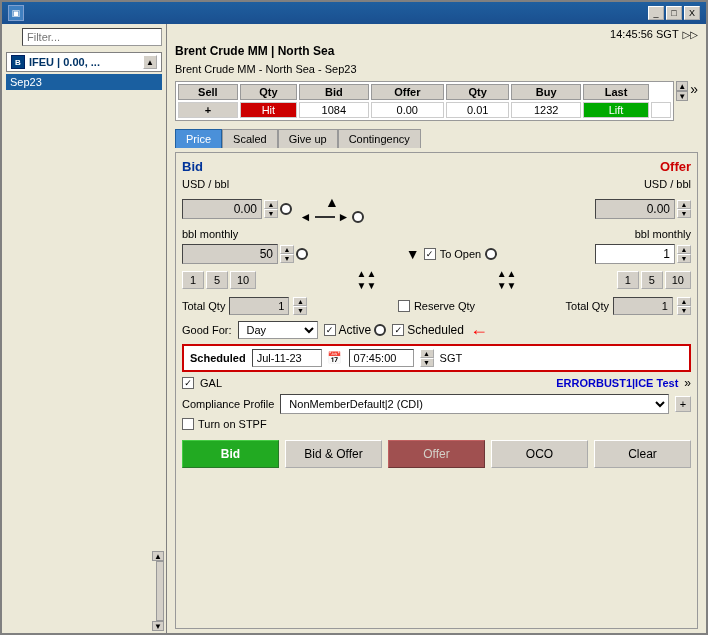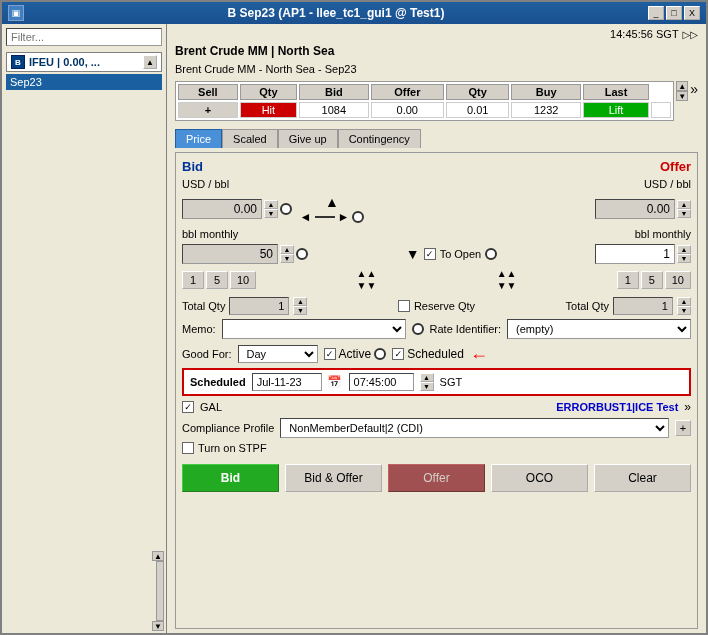--- a/index.html
+++ b/index.html
@@ -9,21 +9,21 @@
     
     .title-bar { background: linear-gradient(to bottom, #1f5f9f, #1a4f8f); color: white; padding: 3px 6px; display: flex; align-items: center; justify-content: space-between; height: 22px; }
     .title-bar-text { flex: 1; text-align: center; font-size: 12px; font-weight: bold; }
     .title-bar-icon { width: 16px; height: 16px; background: #4080c0; border: 1px solid #80a0d0; display: flex; align-items: center; justify-content: center; color: white; font-size: 10px; }
     .title-bar-controls { display: flex; gap: 2px; }
     .title-btn { width: 16px; height: 14px; background: #d4d0c8; border: 1px outset #ffffff; font-size: 9px; display: flex; align-items: center; justify-content: center; cursor: pointer; color: black; }
     
     .content { display: flex; flex: 1; overflow: hidden; }
     
     .sidebar { width: 165px; background: #ece9d8; border-right: 1px solid #808080; display: flex; flex-direction: column; }
-    .filter-box { padding: 4px; }
+    .filter-box { padding: 4px; margin-left: 16px; }
     .filter-input { width: 100%; border: 1px inset #999; background: white; padding: 2px 4px; font-size: 11px; color: #999; }
     .sidebar-item { background: white; border: 1px solid #808080; margin: 2px 4px; padding: 2px 4px; display: flex; align-items: center; gap: 4px; }
     .sidebar-item-icon { width: 14px; height: 14px; background: #004080; border: 1px solid #002060; display: flex; align-items: center; justify-content: center; }
     .sidebar-item-sub { font-size: 11px; color: #000; margin: 1px 4px 4px 4px; background: #1a5fa0; color: white; padding: 1px 3px; }
     .scroll-btn { width: 14px; height: 14px; background: #d4d0c8; border: 1px outset #fff; display: flex; align-items: center; justify-content: center; font-size: 8px; margin-left: auto; }
     
     .main { flex: 1; padding: 4px 8px; display: flex; flex-direction: column; gap: 4px; overflow: hidden; }
     
     .time-row { display: flex; justify-content: flex-end; align-items: center; gap: 4px; }
     .time-text { font-size: 11px; color: #000; }
@@ -119,21 +119,20 @@
   </style>
 </head>
 <body>
 
 <div class="window">
 
   <div class="title-bar">
     <div class="title-bar-icon">
       <span style="font-size:9px;color:white;">▣</span>
     </div>
-    <div class="title-bar-text">B Sep23 (AP1 - llee_tc1_gui1 @ Test1)</div>
     <div class="title-bar-controls">
       <div class="title-btn">_</div>
       <div class="title-btn">□</div>
       <div class="title-btn">X</div>
     </div>
   </div>
 
   <div class="content">
 
     <div class="sidebar">
@@ -317,31 +316,20 @@
           <div style="display:flex;align-items:center;gap:4px;">
             <span class="total-label">Total Qty</span>
             <input class="total-input" type="text" value="1" style="">
             <div class="spin-btns">
               <div class="spin-btn">▲</div>
               <div class="spin-btn">▼</div>
             </div>
           </div>
         </div>
 
-        <div class="memo-row">
-          <span class="memo-label">Memo:</span>
-          <select class="memo-select">
-            <option></option>
-          </select>
-          <div class="circle-dot"></div>
-          <span class="rate-label">Rate Identifier:</span>
-          <select class="rate-select">
-            <option>(empty)</option>
-          </select>
-        </div>
 
         <div class="goodfor-row">
           <span class="goodfor-label">Good For:</span>
           <select class="goodfor-select">
             <option>Day</option>
           </select>
           <div class="active-area">
             <div class="checkbox checked"></div>
             <span>Active</span>
             <div class="circle-dot"></div>

